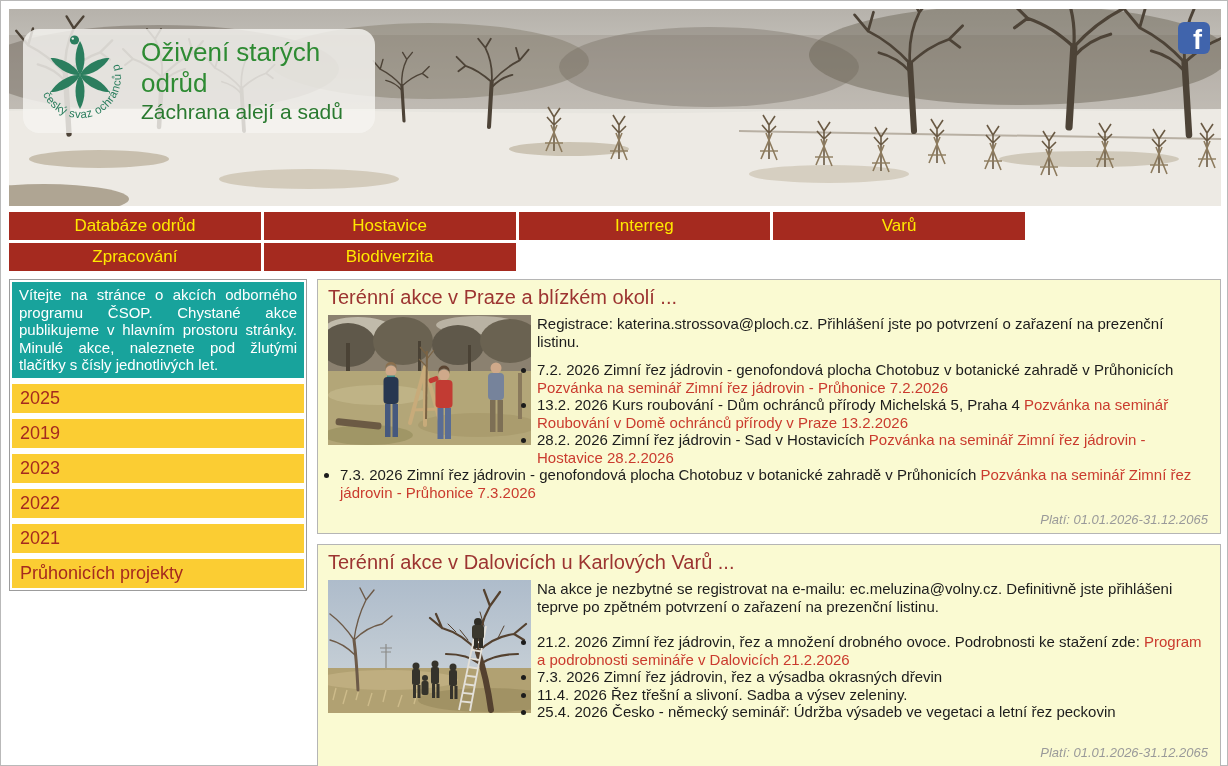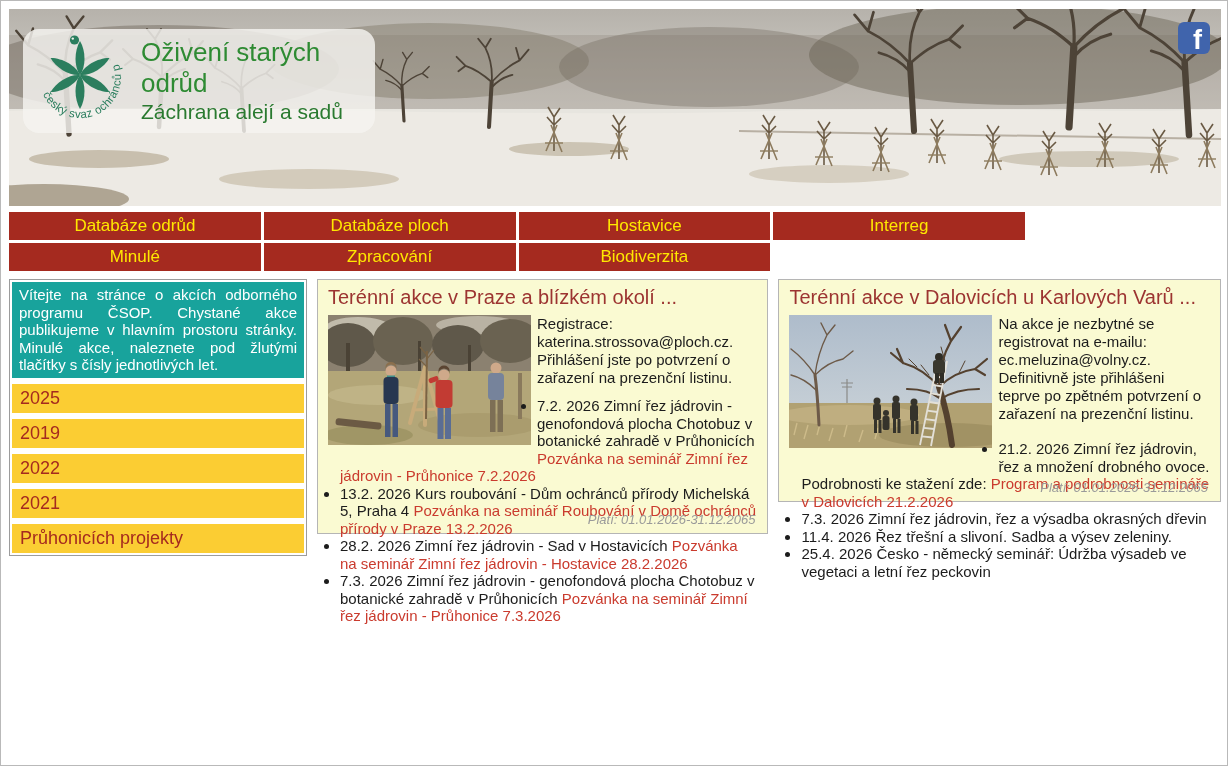--- a/index.html
+++ b/index.html
@@ -54,21 +54,21 @@
     font-size:15px; line-height:17.5px; text-align:justify;
   }
   .ybtn {
     background:#fbcd33; color:#a52a1f; font-size:18px;
     height:29px; line-height:29px; padding-left:8px; cursor:pointer;
   }
 
   
   .main {
     position:absolute; left:316px; top:278px; width:904px;
-    display:flex; gap:10px;
+    display:flex; flex-direction:column; gap:10px;
   }
   .panel {
     border:1px solid #b5b5b5; background:#fafad2;
     padding:6px 10px; position:relative;
   }
   .p1 { height:255px; }
   .p2 { height:223px; }
   .panel h2 {
     font-size:20px; font-weight:normal; color:#9c3431;
     line-height:23px; margin-bottom:6px;
@@ -171,32 +171,32 @@
         <div class="site-title">Oživení starých odrůd</div>
         <div class="site-subtitle">Záchrana alejí a sadů</div>
       </div>
     </div>
 
     <div class="fb">f</div>
   </div>
 
   <div class="nav">
     <div class="nav-btn">Databáze odrůd</div>
-    <div class="nav-btn">Databáze ploch</div>
     <div class="nav-btn">Hostavice</div>
     <div class="nav-btn">Interreg</div>
-    <div class="nav-btn">Minulé</div>
+    <div class="nav-btn">Varů</div>
     <div class="nav-btn">Zpracování</div>
     <div class="nav-btn">Biodiverzita</div>
   </div>
 
   <div class="sidebar">
     <div class="welcome">Vítejte na stránce o akcích odborného programu ČSOP. Chystané akce publikujeme v hlavním prostoru stránky. Minulé akce, naleznete pod žlutými tlačítky s čísly jednotlivých let.</div>
     <div class="ybtn">2025</div>
     <div class="ybtn">2019</div>
+    <div class="ybtn">2023</div>
     <div class="ybtn">2022</div>
     <div class="ybtn">2021</div>
     <div class="ybtn">Průhonicích projekty</div>
   </div>
 
   <div class="main">
 
     <div class="panel p1">
       <h2>Terénní akce v Praze a blízkém okolí ...</h2>
       <div class="photo">

